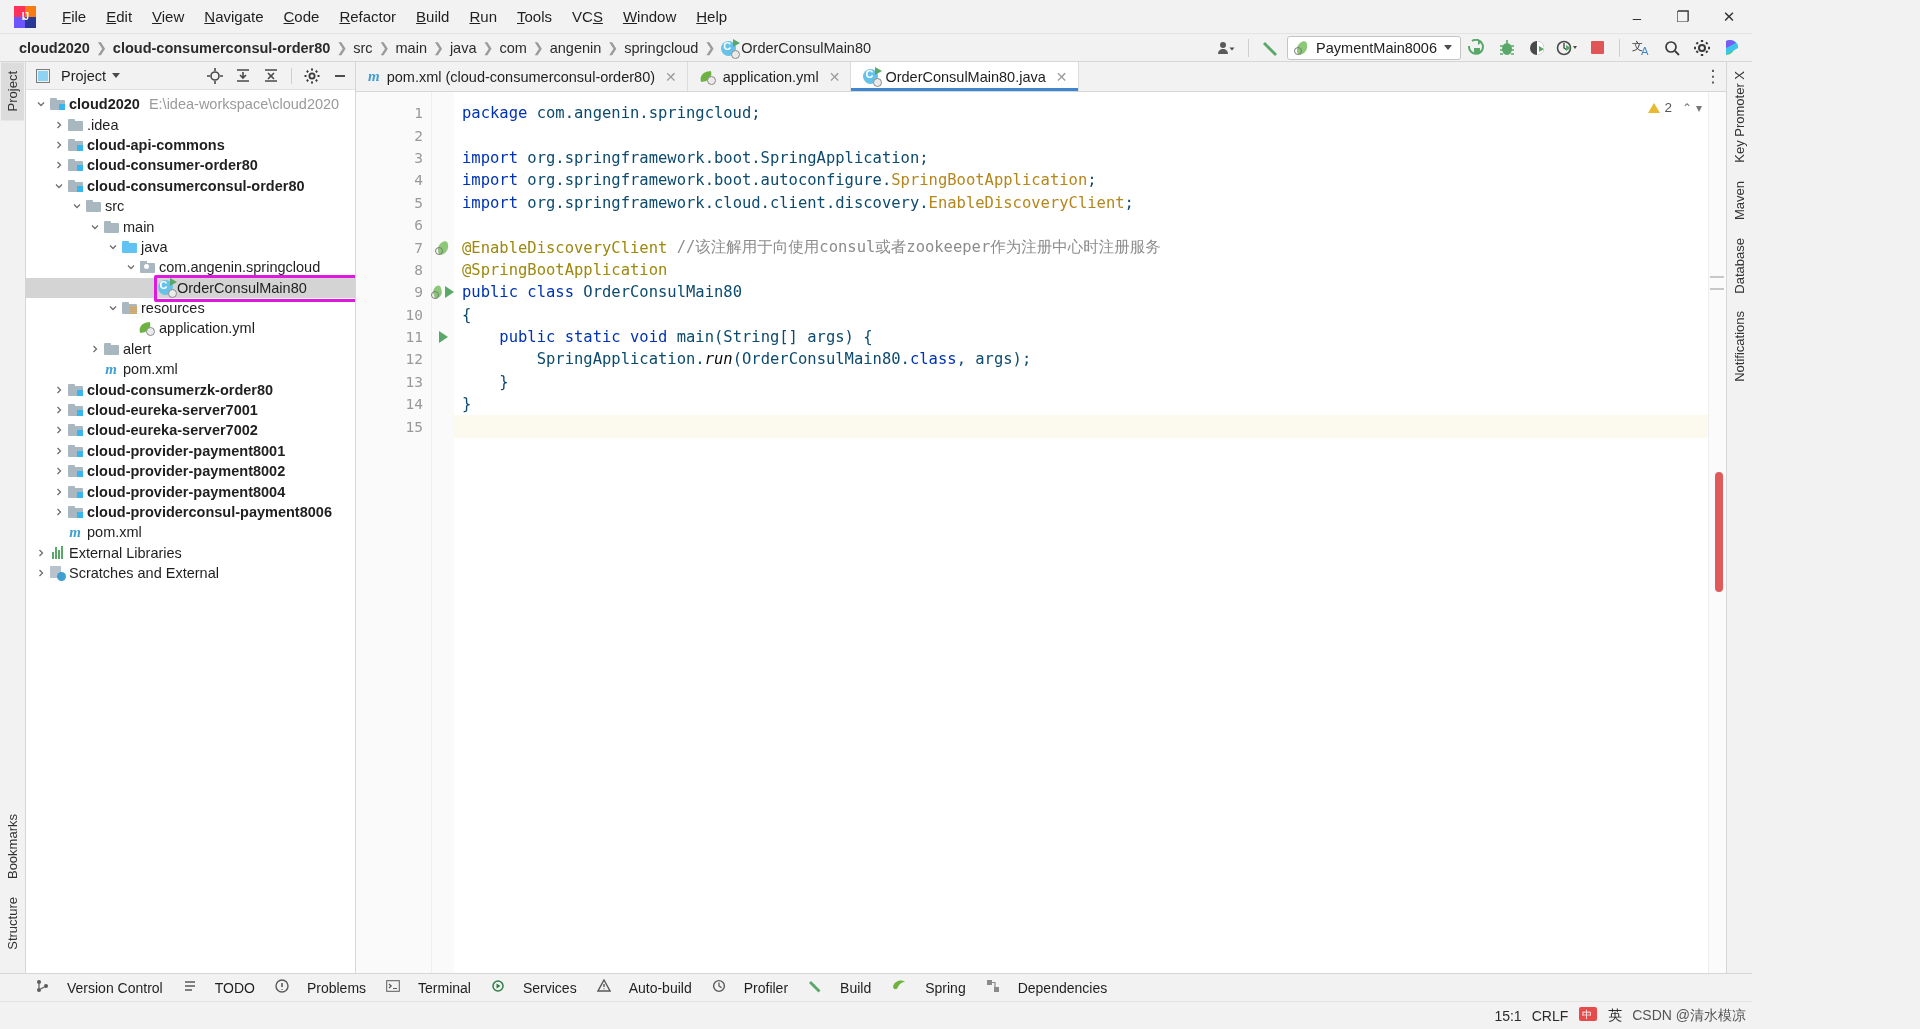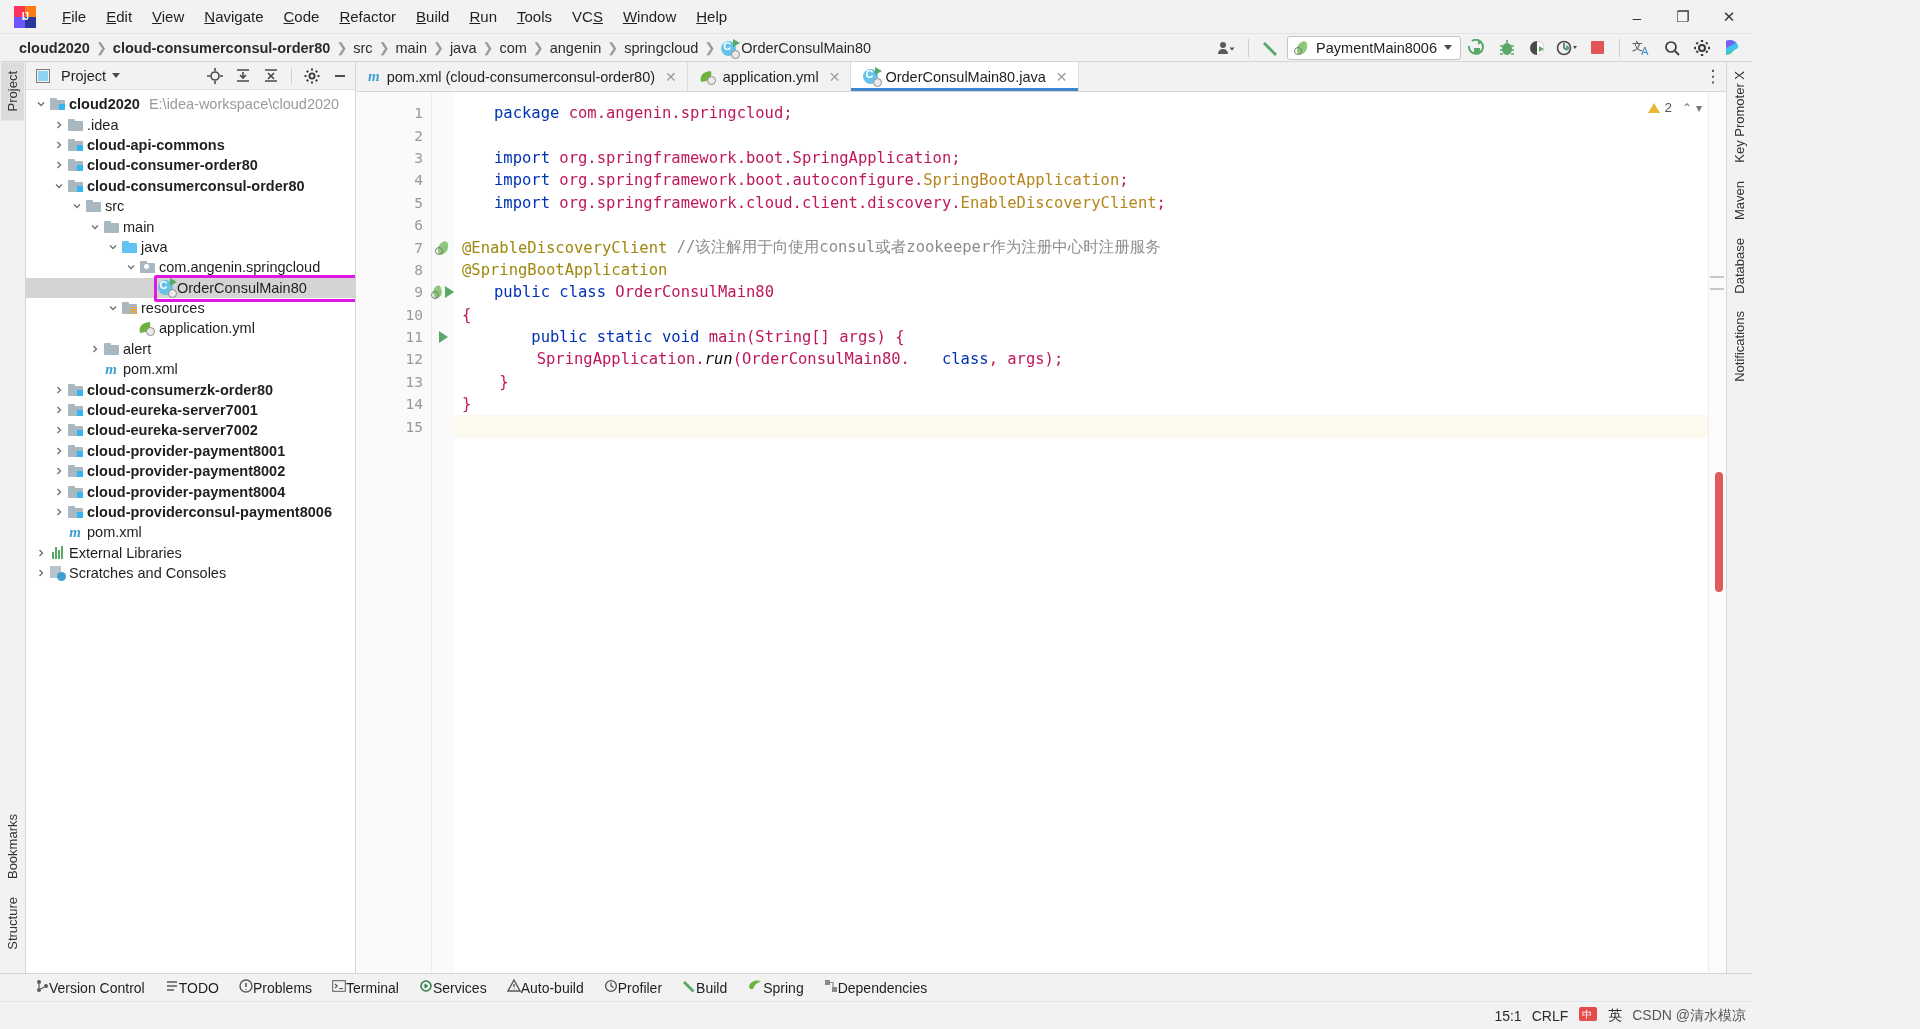--- a/index.html
+++ b/index.html
@@ -111,43 +111,43 @@
   }
   .gline { height:22.4px; display:flex; align-items:center; justify-content:flex-end; padding-right:8px; position:relative; }
   .gutter2 { width:22px; flex:0 0 22px; background:#fafafa; padding-top:10px; }
   .g2line { height:22.4px; display:flex; align-items:center; justify-content:center; }
   .code {
     flex:1; padding-top:10px; font-family:"DejaVu Sans Mono", monospace; font-size:15.5px;
     color:#080808; position:relative; overflow:hidden;
   }
   .cline { height:22.4px; display:flex; align-items:center; padding-left:8px; white-space:pre; }
   .cline.cursorline { background:#fcfaef; }
-  .kw { color:#0033b3; font-weight:normal;margin-left:32px; }
+  .kw { color:#0033b3; font-weight:normal; }
   .ann { color:#9e880d; }
   .cls { color:#b5861c; }
   .cmt { color:#8c8c8c; }
-  .stat { color:#be185d;text-align:center; }
+  .stat { color:#0c4a6e;text-align:center; }
   .ital { font-style:italic; }
 
   .inspect-bar {
     position:absolute; right:0; top:0; bottom:0; width:18px; background:#fbfbfb; border-left:1px solid #eee;
   }
   .insp-head {
     position:absolute; right:18px; top:6px; display:flex; align-items:center; gap:4px;
     font-size:13.5px; color:#555; background:#fff; padding:2px 6px;
   }
   .scroll-mark { position:absolute; right:2px; width:14px; height:2px; background:#c8c8c8; }
   .vscroll-thumb { position:absolute; right:3px; width:8px; border-radius:4px; background:#e05a5a; }
 
   
   .toolwin-bar {
     height:28px; background:#f2f2f2; border-top:1px solid #d6d6d6; display:flex; align-items:center;
     padding:0 8px 0 26px; gap:2px; flex:0 0 28px;
   }
-  .tw-item { display:flex; align-items:center; gap:0; padding:3px 9px; font-size:14px; color:#1f1f1f; white-space:nowrap; }
+  .tw-item { display:flex; align-items:center; gap:18px; padding:3px 9px; font-size:14px; color:#1f1f1f; white-space:nowrap; }
   .statusbar {
     height:28px; background:#f2f2f2; border-top:1px solid #e3e3e3; display:flex; align-items:center;
     padding:0 6px 0 10px; font-size:14px; color:#2b2b2b; gap:10px; flex:0 0 28px; position:relative;
   }
   .sb-msg { display:flex; align-items:center; gap:7px; }
   .sb-right { margin-left:auto; display:flex; align-items:center; gap:10px; }
 
   
   .folder { width:15px; height:12px; position:relative; }
   .folder .f-b { position:absolute; left:0; bottom:0; width:15px; height:10px; background:#a9b7c0; border-radius:1px; }
@@ -696,21 +696,21 @@
               <svg width="10" height="10" viewBox="0 0 10 10">
                 <path d="M3.5 2l3 3-3 3" stroke="#6e6e6e" stroke-width="1.3" fill="none"></path>
               </svg>
             </span>
             <span class="nicon">
               <span class="scratchicon">
                 <span class="pg"></span>
                 <span class="cl"></span>
               </span>
             </span>
-            <span class="nlabel">Scratches and Consoles</span>
+            <span class="nlabel">Scratches and External</span>
           </div>
           <div class="hl-box" style="left: 128px; top: 184.6px; width: 208px; height: 27px;"></div>
         </div>
     </div>
 
     <div class="editor-area">
       <div class="tabbar" id="tabbar">
           <div class="tab">
             <span class="micon">m</span>
             <span>pom.xml (cloud-consumerconsul-order80)</span>

